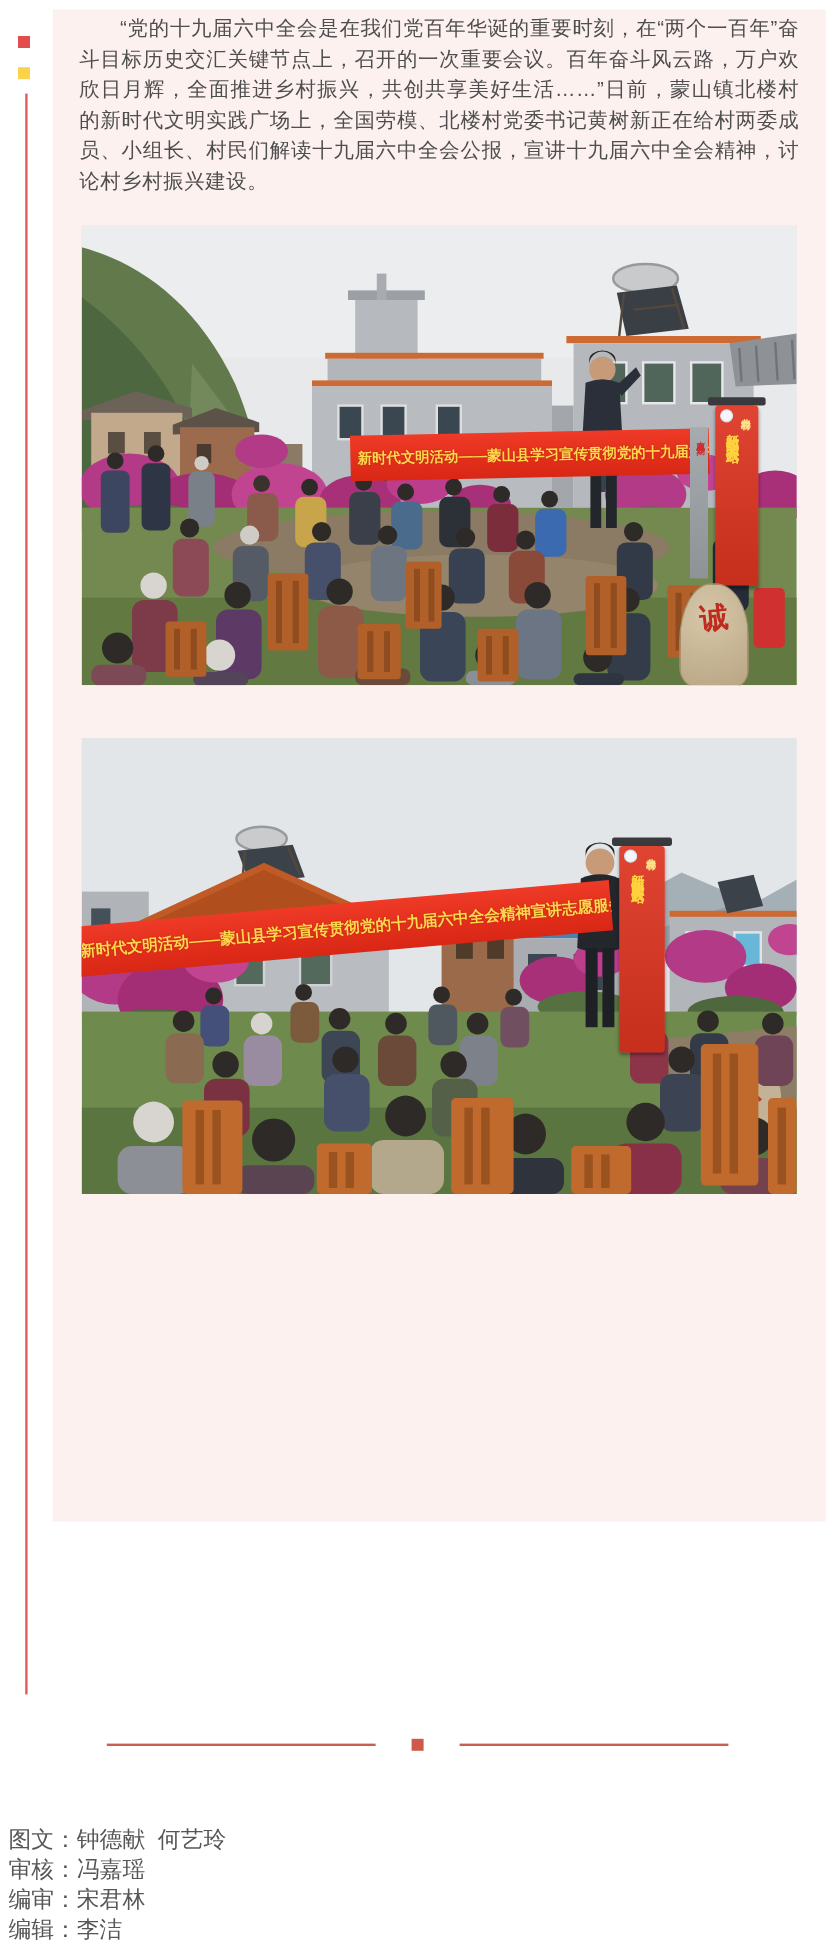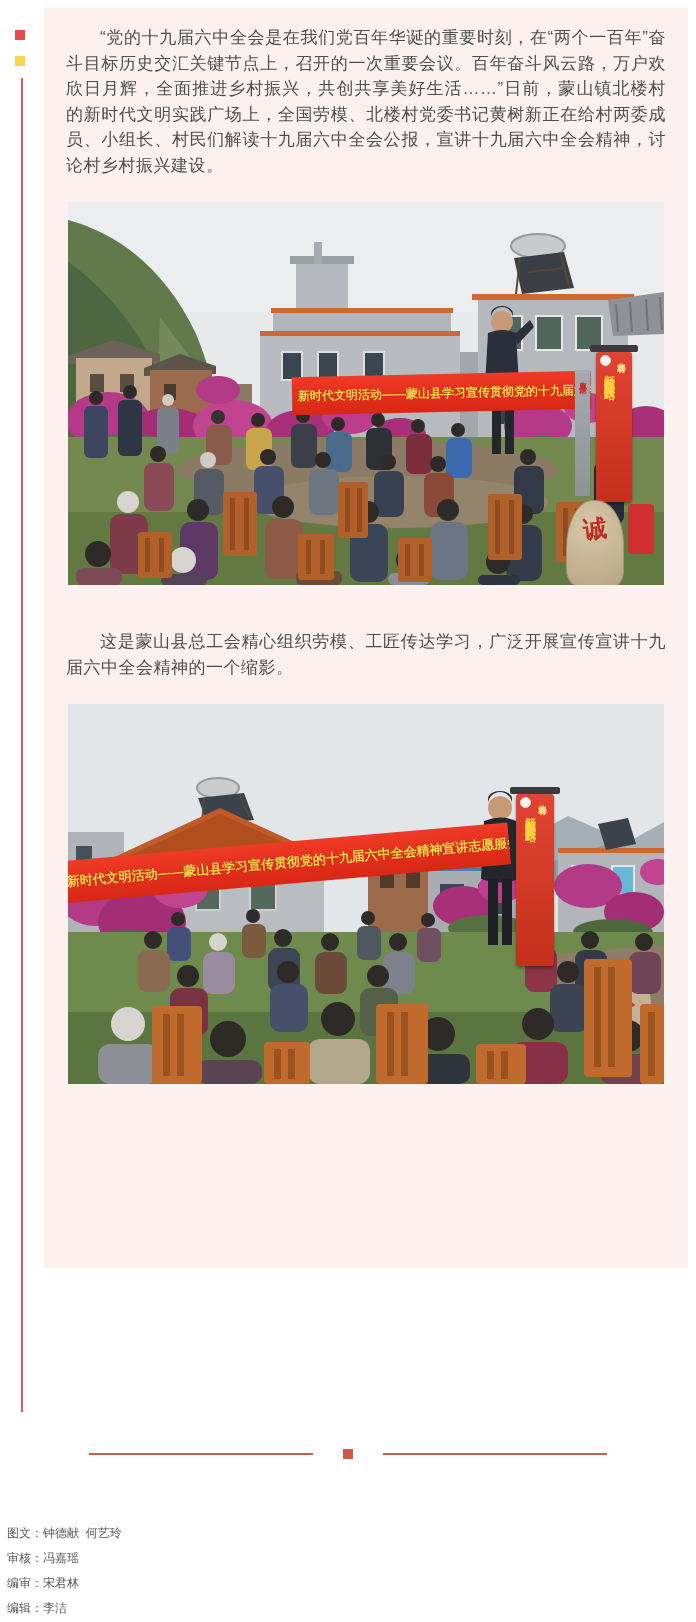--- a/index.html
+++ b/index.html
@@ -11,21 +11,21 @@
   }
   
   .deco-sq-red{position:absolute;left:15px;top:30px;width:10px;height:10px;background:#e24c4c;}
   .deco-sq-yellow{position:absolute;left:15px;top:56px;width:10px;height:10px;background:#fbd34b;}
   .deco-vline{position:absolute;left:21px;top:78px;width:2px;height:1334px;background:#e05b5b;}
 
   
   .panel{
     position:absolute;left:44px;top:8px;width:644px;height:1260px;
     background:#fdf1ef;box-sizing:border-box;
-    padding:17px 22px 0 22px;overflow:hidden;
+    padding:3px 22px 0 22px;overflow:hidden;
   }
   .para{
     margin:0;font-size:17px;line-height:25.5px;color:#4e4e4e;
     text-align:justify;text-indent:2em;letter-spacing:.5px;
   }
   .photo{
     position:relative;width:596px;margin:24px auto 44px auto;
     overflow:hidden;background:#e7e9eb;
   }
   .photo-1{height:383px;}
@@ -92,21 +92,21 @@
   
   .divider{
     position:absolute;left:0;top:1448px;width:696px;height:12px;
     display:flex;align-items:center;justify-content:center;
   }
   .divider .line{width:224px;height:2px;background:#c8604f;}
   .divider .dot{width:10px;height:10px;background:#ce5b49;margin:0 30px;}
 
   
   .footer{position:absolute;left:7px;top:1521px;}
-  .credit{font-size:12px;line-height:25px;color:#565656;white-space:pre-wrap;}
+  .credit{font-size:19px;line-height:25px;color:#565656;white-space:pre-wrap;}
 </style>
 </head>
 <body>
 
 <div class="deco-sq-red"></div>
 <div class="deco-sq-yellow"></div>
 <div class="deco-vline"></div>
 
 <div class="panel">
 
@@ -366,21 +366,20 @@
     <div class="sign sign-1">
       <span class="logo"></span>
       <span class="vtext main">新时代文明实践站</span>
       <span class="vtext side">北楼村</span>
     </div>
     <div class="stone">
       <span>诚</span>
     </div>
   </figure>
 
-  <p class="para">这是蒙山县总工会精心组织劳模、工匠传达学习，广泛开展宣传宣讲十九届六中全会精神的一个缩影。</p>
 
   <figure class="photo photo-2">
     <svg width="596" height="380" viewBox="0 0 596 380">
       <rect x="0" y="0" width="596" height="380" fill="#e3e6e9"></rect>
       <g>
         <polygon points="430,150 500,112 560,138 596,118 596,178 430,178" fill="#9aa6ad" opacity="0.85"></polygon>
         <polygon points="470,162 540,140 596,158 596,182 470,182" fill="#8a99a2" opacity="0.8"></polygon>
       </g>
       <g>
         <rect x="0" y="128" width="56" height="104" fill="#b0b3b7"></rect>

